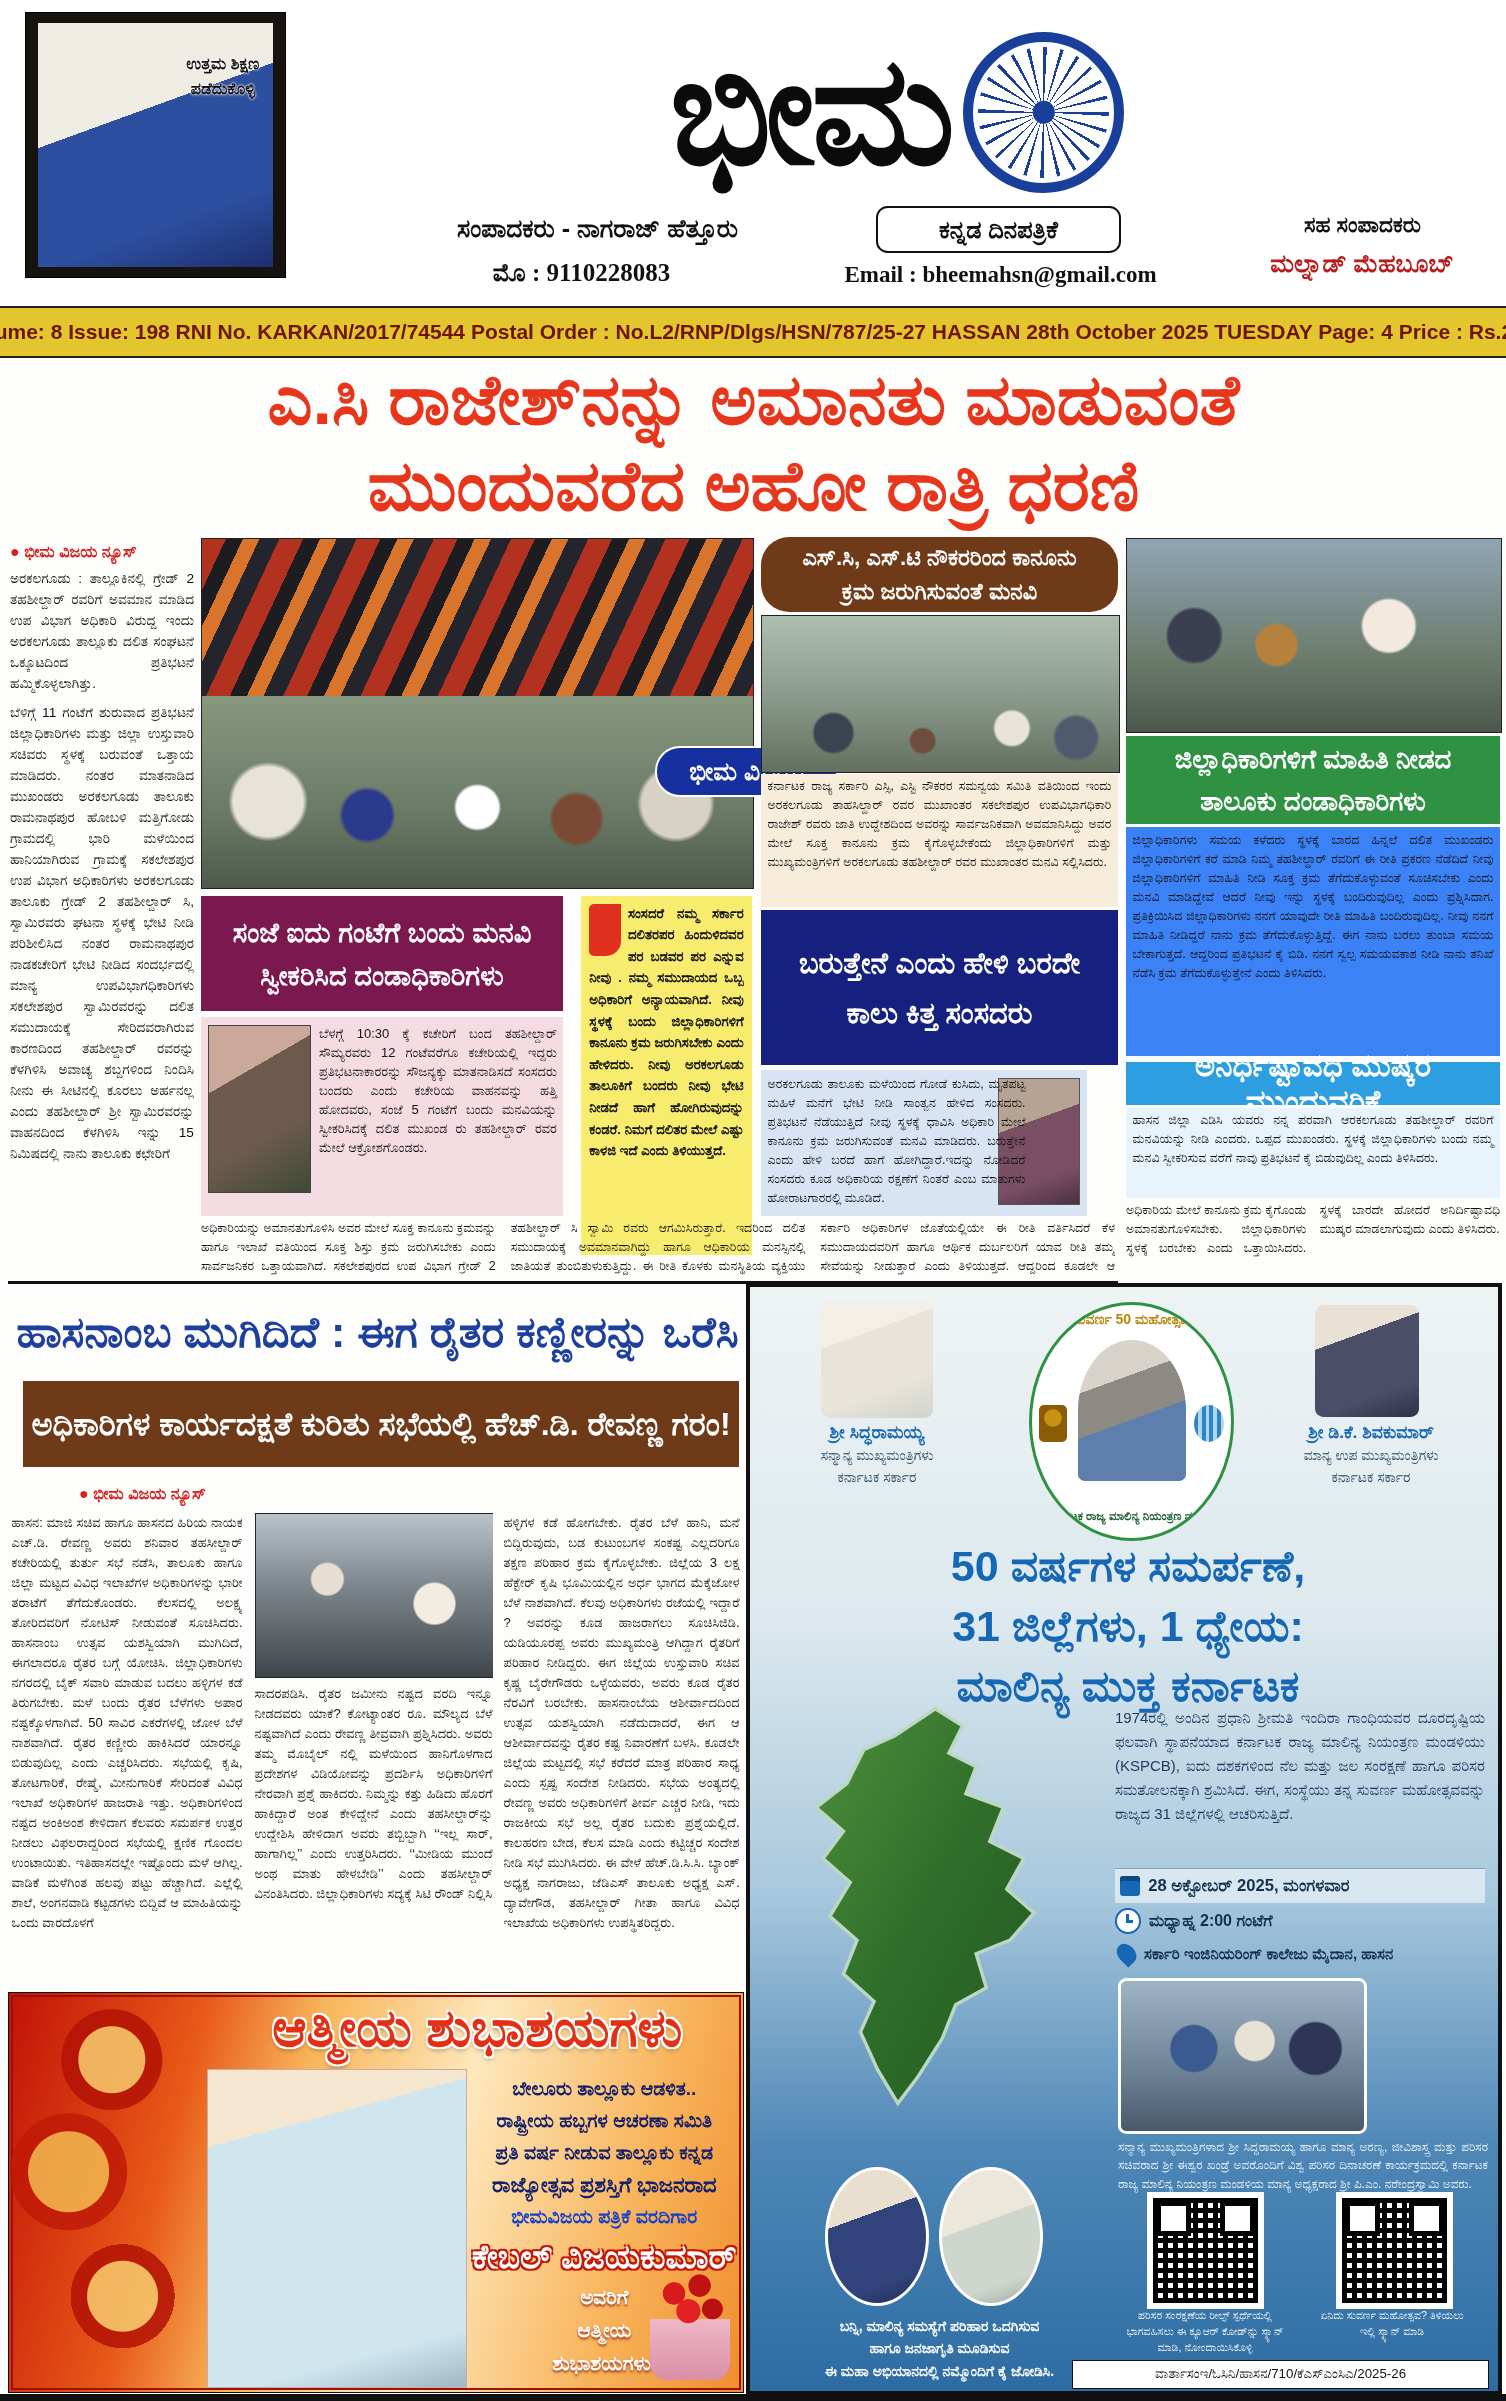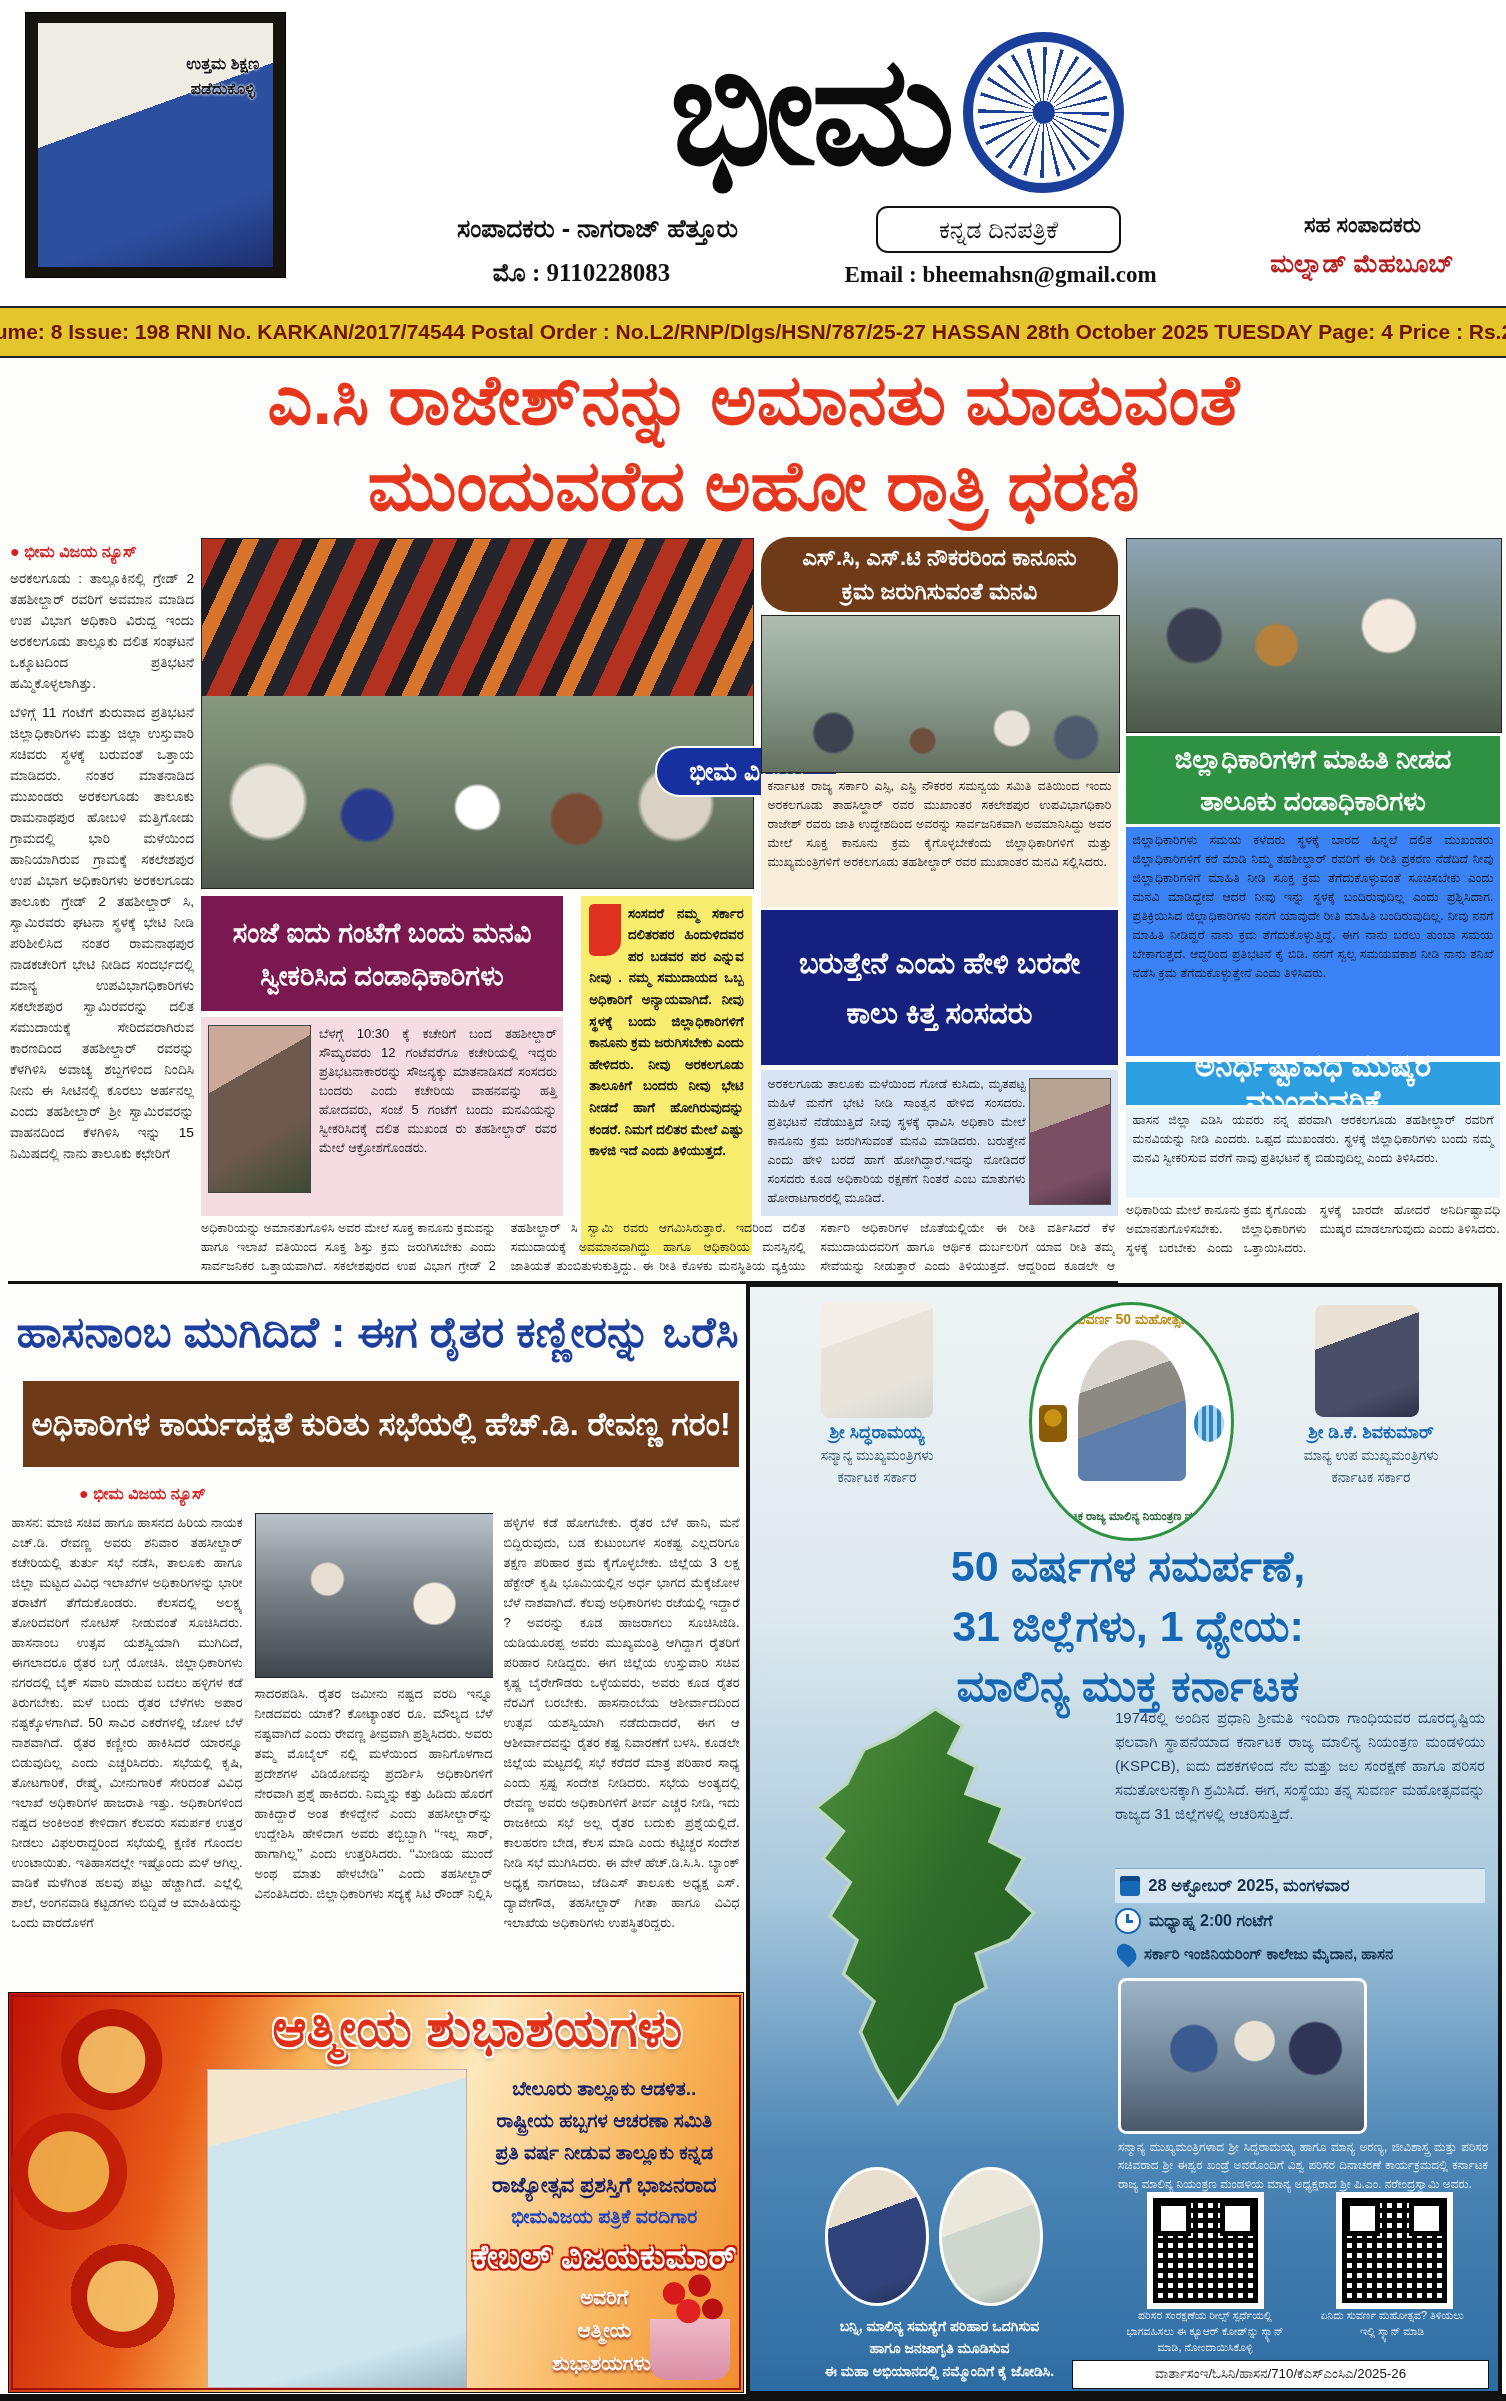--- a/index.html
+++ b/index.html
@@ -53,21 +53,21 @@
     <div class="abs" style="left:295px;top:8.3px;width:1204px;height:208px;display:flex;align-items:center;justify-content:center;gap:11.6px;">
       <span style="font-size:151px;font-weight:900;color:#0b0b0b;letter-spacing:-3.3px;">ಭೀಮ</span>
       <span class="chakra abs" style="position:relative;width:141px;height:141px;flex:0 0 auto;">
           <span class="spokes"></span>
           <span class="hub"></span>
         </span>
     </div>
     <div class="abs" style="left:365px;top:214px;width:465px;font-size:25px;font-weight:bold;color:#111;text-align:center;">ಸಂಪಾದಕರು - ನಾಗರಾಜ್ ಹೆತ್ತೂರು</div>
     <div class="abs" style="left:407px;top:259px;width:349px;font-size:25px;font-weight:bold;color:#111;text-align:center;font-family:'Liberation Serif',serif;">ಮೊ : 9110228083</div>
     <div class="abs" style="left:876px;top:206px;width:241px;height:43px;border:2.5px solid #111;border-radius:11.6px;display:flex;align-items:center;justify-content:center;">
-      <span style="font-size:24px;font-weight:normal;color:#111;">ಕನ್ನಡ ದಿನಪತ್ರಿಕೆ</span>
+      <span style="font-size:24px;font-weight:bold;color:#111;">ಕನ್ನಡ ದಿನಪತ್ರಿಕೆ</span>
     </div>
     <div class="abs" style="left:822px;top:262px;width:357px;font-size:23px;font-weight:bold;color:#111;text-align:center;font-family:'Liberation Serif',serif;">Email : bheemahsn@gmail.com</div>
     <div class="abs" style="left:1246px;top:212px;width:233px;font-size:21.6px;font-weight:bold;color:#111;text-align:center;">ಸಹ ಸಂಪಾದಕರು</div>
     <div class="abs" style="left:1229px;top:249px;width:266px;font-size:25px;font-weight:bold;color:#b91c1c;text-align:center;">ಮಲ್ನಾಡ್ ಮೆಹಬೂಬ್</div>
   </div>
 
   <div class="abs" style="left:0;top:306px;width:1507px;height:48px;background:#e3c52e;border-top:2.5px solid #222;border-bottom:2.5px solid #222;display:flex;align-items:center;justify-content:center;">
     <span style="font-size:21px;font-weight:bold;color:#6e1400;white-space:nowrap;">Volume: 8  Issue: 198  RNI No. KARKAN/2017/74544   Postal Order  : No.L2/RNP/Dlgs/HSN/787/25-27   HASSAN   28th October 2025 TUESDAY  Page: 4   Price : Rs.2-00</span>
   </div>
 
@@ -110,21 +110,21 @@
   </div>
   <div class="abs crowd" style="left:761px;top:615px;width:357px;height:156px;border:1.7px solid #222;"></div>
   <div class="abs" style="left:761px;top:774px;width:357px;height:133px;background:#f7edda;overflow:hidden;">
     <p class="just" style="font-size:12.5px;line-height:19px;margin:3.3px 6.6px;color:#111;">ಕರ್ನಾಟಕ ರಾಜ್ಯ ಸರ್ಕಾರಿ ಎಸ್ಸಿ, ಎಸ್ಟಿ ನೌಕರರ ಸಮನ್ವಯ ಸಮಿತಿ ವತಿಯಿಂದ ಇಂದು ಅರಕಲಗೂಡು ತಾಹಸಿಲ್ದಾರ್ ರವರ ಮುಖಾಂತರ ಸಕಲೇಶಪುರ ಉಪವಿಭಾಗಧಿಕಾರಿ ರಾಜೇಶ್ ರವರು ಜಾತಿ ಉದ್ದೇಶದಿಂದ ಅವರನ್ನು ಸಾರ್ವಜನಿಕವಾಗಿ ಅವಮಾನಿಸಿದ್ದು ಅವರ ಮೇಲೆ ಸೂಕ್ತ ಕಾನೂನು ಕ್ರಮ ಕೈಗೊಳ್ಳಬೇಕೆಂದು ಜಿಲ್ಲಾಧಿಕಾರಿಗಳಿಗೆ ಮತ್ತು ಮುಖ್ಯಮಂತ್ರಿಗಳಿಗೆ ಅರಕಲಗೂಡು ತಹಶೀಲ್ದಾರ್ ರವರ ಮುಖಾಂತರ ಮನವಿ ಸಲ್ಲಿಸಿದರು.</p>
   </div>
 
   <div class="abs headerbox" style="left:761px;top:910px;width:357px;height:155px;background:#16217f;flex-direction:column;">
     <div style="font-size:29px;line-height:50px;">ಬರುತ್ತೇನೆ ಎಂದು ಹೇಳಿ ಬರದೇ</div>
     <div style="font-size:29px;line-height:50px;">ಕಾಲು ಕಿತ್ತ ಸಂಸದರು</div>
   </div>
-  <div class="abs" style="left:761px;top:1070px;width:357px;height:146px;background:#d8e4f4;overflow:hidden;">
+  <div class="abs" style="left:761px;top:1070px;width:326px;height:146px;background:#d8e4f4;overflow:hidden;">
     <div class="abs photo" style="right:6.6px;top:8.3px;width:80px;height:125px;border:1.7px solid #555;background:linear-gradient(160deg,#b7a393 0 35%,#7a4f63 35% 75%,#4a3140 100%);"></div>
     <p class="just" style="position:absolute;left:6.6px;top:5px;width:258px;font-size:12.5px;line-height:19px;margin:0;color:#111;">ಅರಕಲಗೂಡು ತಾಲೂಕು ಮಳೆಯಿಂದ ಗೋಡೆ ಕುಸಿದು, ಮೃತಪಟ್ಟ ಮಹಿಳೆ ಮನೆಗೆ ಭೇಟಿ ನೀಡಿ ಸಾಂತ್ವನ ಹೇಳಿದ ಸಂಸದರು. ಪ್ರತಿಭಟನೆ ನೆಡೆಯುತ್ತಿದೆ ನೀವು ಸ್ಥಳಕ್ಕೆ ಧಾವಿಸಿ ಅಧಿಕಾರಿ ಮೇಲೆ ಕಾನೂನು ಕ್ರಮ ಜರುಗಿಸುವಂತೆ ಮನವಿ ಮಾಡಿದರು. ಬರುತ್ತೇನೆ ಎಂದು ಹೇಳಿ ಬರದೆ ಹಾಗೆ ಹೋಗಿದ್ದಾರೆ.ಇದನ್ನು ನೋಡಿದರೆ ಸಂಸದರು ಕೂಡ ಅಧಿಕಾರಿಯ ರಕ್ಷಣೆಗೆ ನಿಂತರೆ ಎಂಬ ಮಾತುಗಳು ಹೋರಾಟಗಾರರಲ್ಲಿ ಮೂಡಿದೆ.</p>
   </div>
 
   <div class="abs crowd" style="left:1126px;top:538px;width:374px;height:193px;border:1.7px solid #222;background:radial-gradient(circle at 70% 45%,#f4e9df 0 9%,transparent 10%),radial-gradient(circle at 40% 55%,#b5813c 0 8%,transparent 9%),radial-gradient(circle at 18% 50%,#3a3f52 0 8%,transparent 9%),linear-gradient(180deg,#8fa5b5 0%,#6c7d6e 60%,#4c584c 100%);"></div>
   <div class="abs headerbox" style="left:1126px;top:736px;width:374px;height:88px;background:#2f9242;flex-direction:column;">
     <div style="font-size:26px;line-height:42px;">ಜಿಲ್ಲಾಧಿಕಾರಿಗಳಿಗೆ ಮಾಹಿತಿ ನೀಡದ</div>
     <div style="font-size:26px;line-height:42px;">ತಾಲೂಕು ದಂಡಾಧಿಕಾರಿಗಳು</div>
   </div>
   <div class="abs" style="left:1126px;top:827px;width:374px;height:229px;background:#3b82f6;overflow:hidden;">

